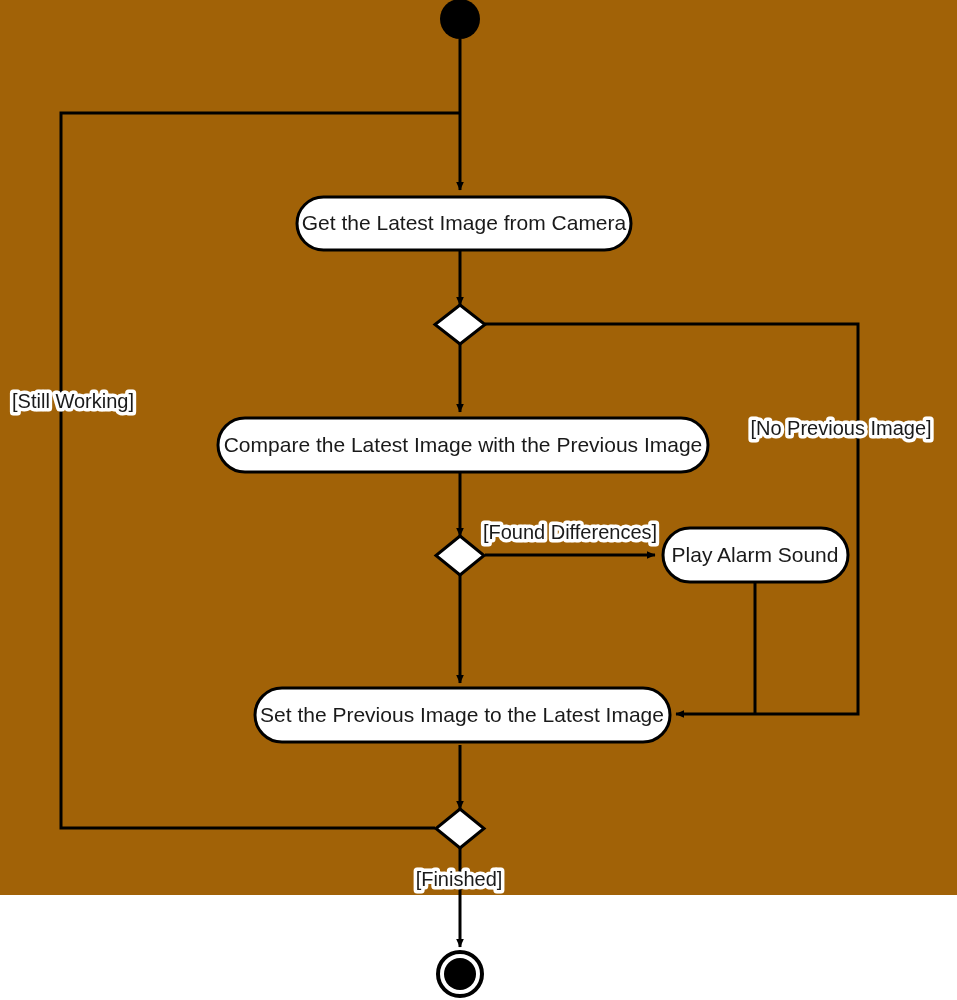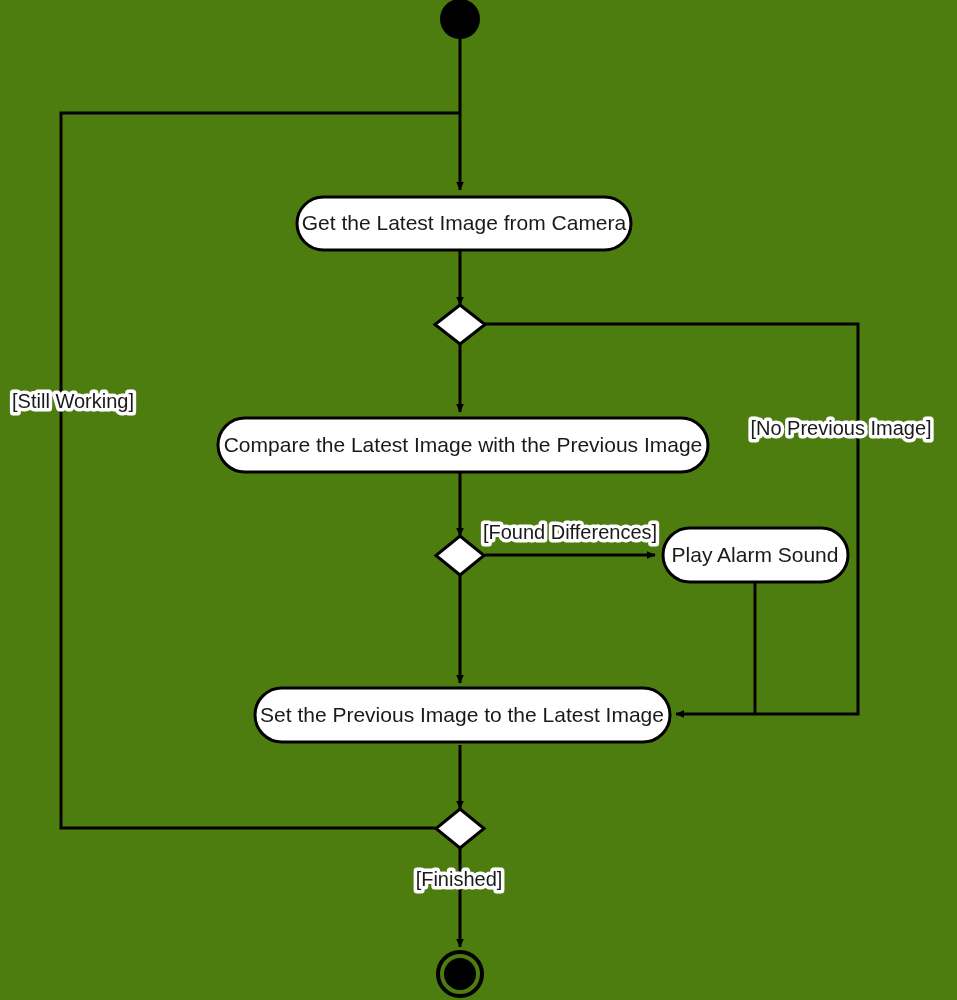--- a/index.html
+++ b/index.html
@@ -9,22 +9,22 @@
   }
   body {
     width: 957px;
     height: 1000px;
     font-family: "Liberation Sans", sans-serif;
     overflow: hidden;
   }
   #diagram-root {
     position: relative;
     width: 957px;
-    height: 1000px;
-    background: #4d7c0f;
+    height: 895px;
+    background: #a16207;
   }
   svg#activity-diagram {
     display: block;
     width: 957px;
     height: 1000px;
   }
   .edge-line {
     stroke: #000000;
     stroke-width: 3;
     fill: none;

